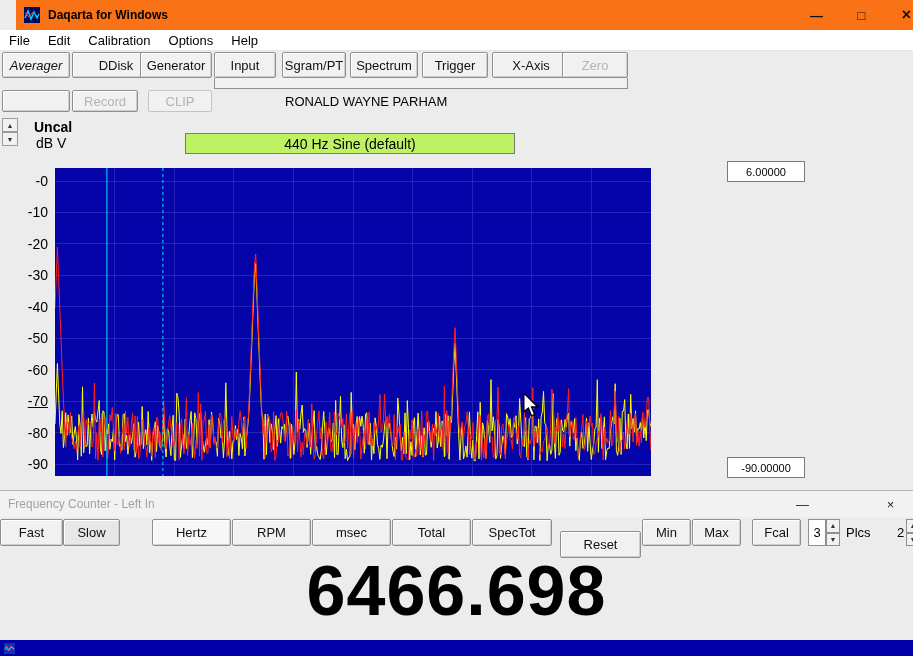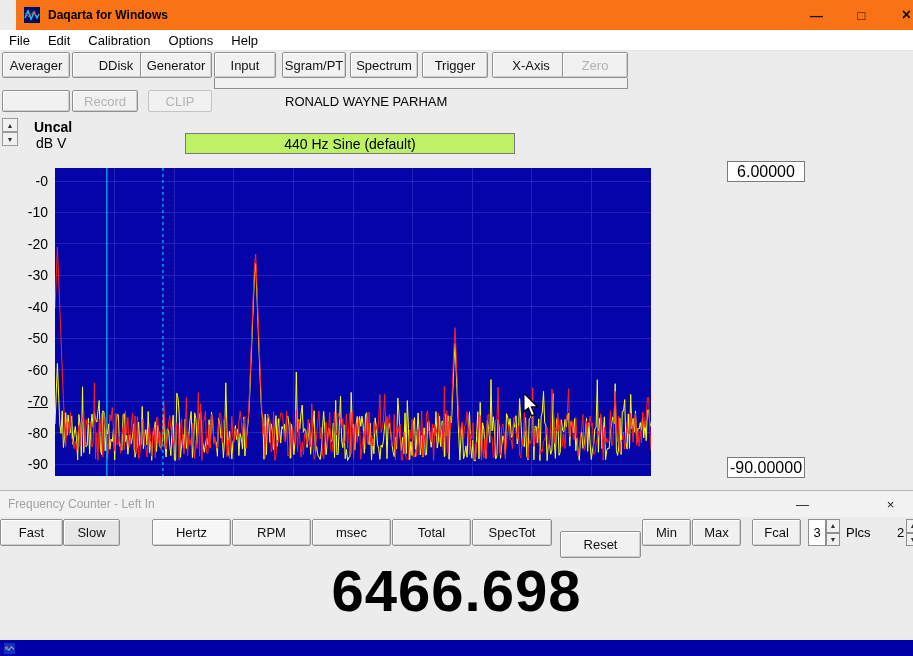--- a/index.html
+++ b/index.html
@@ -34,36 +34,36 @@
   .axisspin { position:absolute; left:2px; top:118px; width:16px; }
   .axisspin .sp { width:16px; height:14px; background:#f1f1f1; border:1px solid #9a9a9a; font-size:7px; color:#333; display:flex; align-items:center; justify-content:center; }
   .uncal { position:absolute; left:34px; top:119px; font-size:14px; font-weight:bold; color:#000; }
   .dbv   { position:absolute; left:36px; top:135px; font-size:14px; color:#000; }
   .genbox { position:absolute; left:185px; top:133px; width:330px; height:21px; background:#bef264; border:1px solid #7a7a7a;
     font-size:14px; color:#000; display:flex; align-items:center; justify-content:center; }
   
   .plot { position:absolute; left:55px; top:168px; width:596px; height:308px; background:#0404a8; }
   .ytick { position:absolute; left:0; width:48px; height:16px; text-align:right; font-size:14px; color:#000; }
   .readout { position:absolute; left:727px; width:78px; height:21px; background:#ffffff; border:1px solid #7a7a7a;
-    font-size:16px; color:#000; display:flex; align-items:center; justify-content:center; }
+    font-size:11px; color:#000; display:flex; align-items:center; justify-content:center; }
   .cursorimg { position:absolute; left:522px; top:393px; }
   
   .counter { position:absolute; left:0; top:490px; width:913px; height:150px; background:#ececec; border-top:1px solid #b5b5b5; }
   .counter .ctitle { position:absolute; left:0; top:0; width:913px; height:26px; background:#f2f2f2; }
   .counter .ctitle .txt { position:absolute; left:8px; top:6px; font-size:12px; color:#a2a2a2; }
   .counter .ctitle .cbtn { position:absolute; top:0; width:45px; height:26px; display:flex; align-items:center; justify-content:center; font-size:13px; color:#222; }
   .cbtnrow .btn { top:28px; height:27px; }
   .cspin { position:absolute; top:28px; }
   .cspin .val { width:18px; height:27px; background:#fff; border:1px solid #8f8f8f; font-size:13px; display:flex; align-items:center; justify-content:center; }
   .cspin .arr { position:absolute; left:18px; top:0; width:14px; }
   .cspin .arr div { width:14px; height:13.5px; background:#f1f1f1; border:1px solid #8f8f8f; font-size:7px; color:#333; display:flex; align-items:center; justify-content:center; }
   .plcslabel { position:absolute; left:846px; top:34px; font-size:13px; color:#000; }
   .rightval { position:absolute; left:897px; top:34px; font-size:13px; color:#000; }
   .reading { position:absolute; left:0; top:58px; width:913px; text-align:center;
-    font-size:58px; font-weight:bold; letter-spacing:1px; color:#000; line-height:84px; }
+    font-size:70px; font-weight:bold; letter-spacing:1px; color:#000; line-height:84px; }
   
   .bottombar { position:absolute; left:0; top:640px; width:913px; height:16px; background:#0000a8; display:flex; align-items:center; }
   .bottombar .bicon { margin-left:4px; width:11px; height:11px; }
 </style>
 </head>
 <body>
 
 <div class="app">
 
   <div class="titlebar">
@@ -81,21 +81,21 @@
   </div>
 
   <div class="menubar">
     <span class="mitem">File</span>
     <span class="mitem">Edit</span>
     <span class="mitem">Calibration</span>
     <span class="mitem">Options</span>
     <span class="mitem">Help</span>
   </div>
 
-  <div class="btn" style="left:2px;   top:52px; width:68px;">Averager</div>
+  <div class="btn" style="left:2px;   top:52px; width:68px;font-style:italic;">Averager</div>
   <div class="btn" style="left:72px;  top:52px; width:88px;">DDisk</div>
   <div class="btn" style="left:140px; top:52px; width:72px;">Generator</div>
   <div class="btn" style="left:214px; top:52px; width:62px;">Input</div>
   <div class="btn" style="left:282px; top:52px; width:64px;">Sgram/PT</div>
   <div class="btn" style="left:350px; top:52px; width:68px;">Spectrum</div>
   <div class="btn" style="left:422px; top:52px; width:66px;">Trigger</div>
   <div class="btn" style="left:492px; top:52px; width:78px;">X-Axis</div>
   <div class="btn disabled" style="left:562px; top:52px; width:66px;">Zero</div>
   <div class="tabstrip"></div>
 

